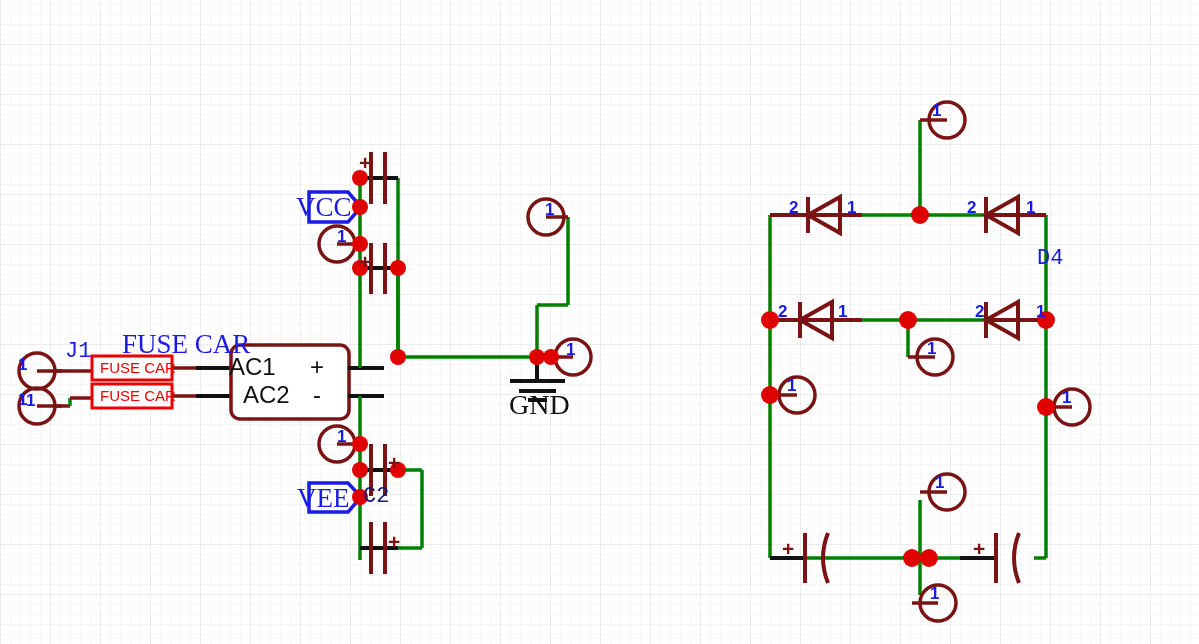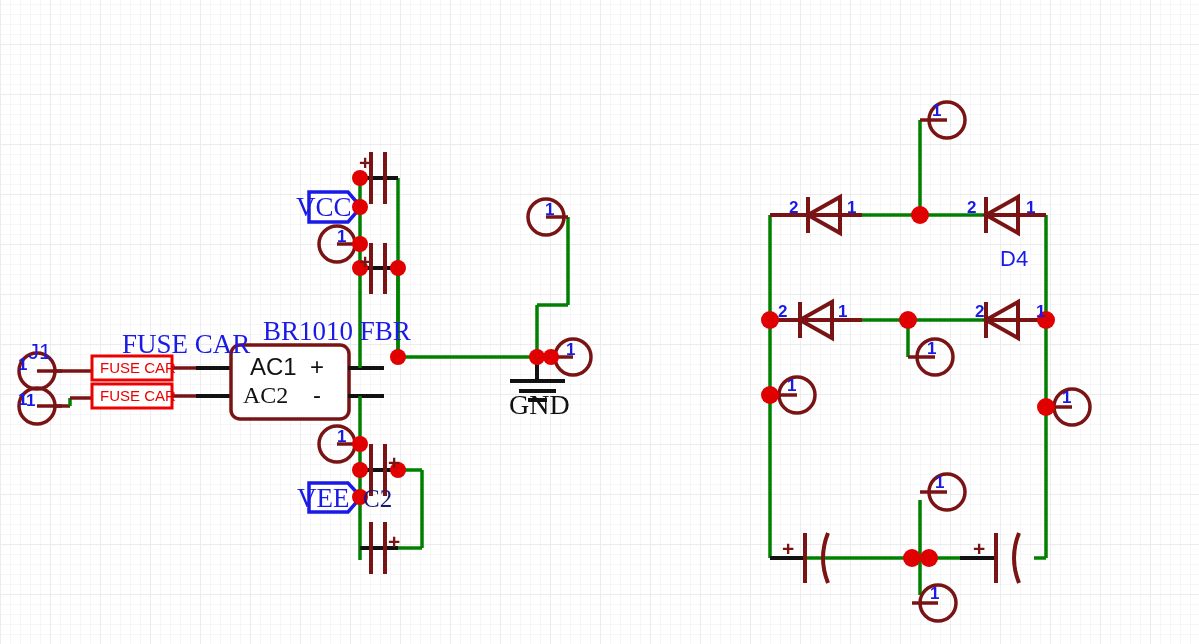--- a/index.html
+++ b/index.html
@@ -13,22 +13,22 @@
       linear-gradient(to right, #f6f6f6 1px, transparent 1px),
       linear-gradient(to bottom, #f6f6f6 1px, transparent 1px);
     background-size:50px 50px,50px 50px,10px 10px,10px 10px;
     background-position:0 -6px,0 -6px,0 -6px,0 -6px;
     overflow:hidden;
     font-family:"Liberation Sans", sans-serif;
   }
   #sheet{position:absolute;left:0;top:0;width:1199px;height:644px;}
   .lbl{position:absolute;white-space:nowrap;line-height:1;}
   .netlbl{color:#1a1ae6;font-family:"Liberation Serif", serif;font-size:27px;padding-left:44px;}
-  .reflbl{color:#1a1ae6;font-family:Liberation Sans, sans-serif;font-size:22px;}
-  .reflbl-serif{color:#17177a;font-family:Liberation Serif, serif;font-size:25px;}
+  .reflbl{color:#1a1ae6;font-family:Liberation Mono, monospace;font-size:22px;padding-left:37px;}
+  .reflbl-serif{color:#17177a;font-family:Liberation Mono, monospace;font-size:22px;}
   .pinnum{color:#1a1ae6;font-family:"Liberation Sans", sans-serif;font-size:17px;font-weight:bold;}
   .fuselbl{color:#ee0000;font-family:"Liberation Sans", sans-serif;font-size:15px;}
   .brpin{color:#111;font-family:"Liberation Sans", sans-serif;font-size:24px;}
   .gndlbl{color:#111;font-family:"Liberation Serif", serif;font-size:28px;text-align:center;}
   .pluslbl{color:#7a1414;font-family:"Liberation Sans", sans-serif;font-size:21px;font-weight:bold;}
 </style>
 </head>
 <body>
 
 <div id="canvas">
@@ -260,25 +260,24 @@
       <circle cx="912" cy="558" r="9"></circle>
       <circle cx="929" cy="558" r="9"></circle>
     </g>
 
   </svg>
 
   <div class="lbl reflbl" style="left:28px;top:341px;">J1</div>
   <div class="lbl netlbl" style="left:78px;top:331px;">FUSE CAR</div>
   <div class="lbl fuselbl" style="left:100px;top:360px;">FUSE CAR</div>
   <div class="lbl fuselbl" style="left:100px;top:388px;">FUSE CAR</div>
-  <div class="lbl netlbl" style="left:219px;top:318px;">BR1010 FBR</div>
-
-  <div class="lbl brpin" style="left:250px;top:355px;">AC1</div>
+
+  <div class="lbl brpin" style="left:229px;top:355px;">AC1</div>
   <div class="lbl brpin" style="left:310px;top:355px;">+</div>
-  <div class="lbl brpin" style="left:243px;top:383px;font-family:Liberation Serif, serif;">AC2</div>
+  <div class="lbl brpin" style="left:243px;top:383px;">AC2</div>
   <div class="lbl brpin" style="left:313px;top:383px;">-</div>
 
   <div class="lbl netlbl" style="left:252px;top:194px;">VCC</div>
   <div class="lbl netlbl" style="left:253px;top:485px;">VEE</div>
   <div class="lbl gndlbl" style="left:509px;top:391px;">GND</div>
   <div class="lbl reflbl-serif" style="left:363px;top:486px;">C2</div>
 
   <div class="lbl pluslbl" style="left:359px;top:152px;">+</div>
   <div class="lbl pluslbl" style="left:359px;top:251px;">+</div>
   <div class="lbl pluslbl" style="left:388px;top:452px;">+</div>

